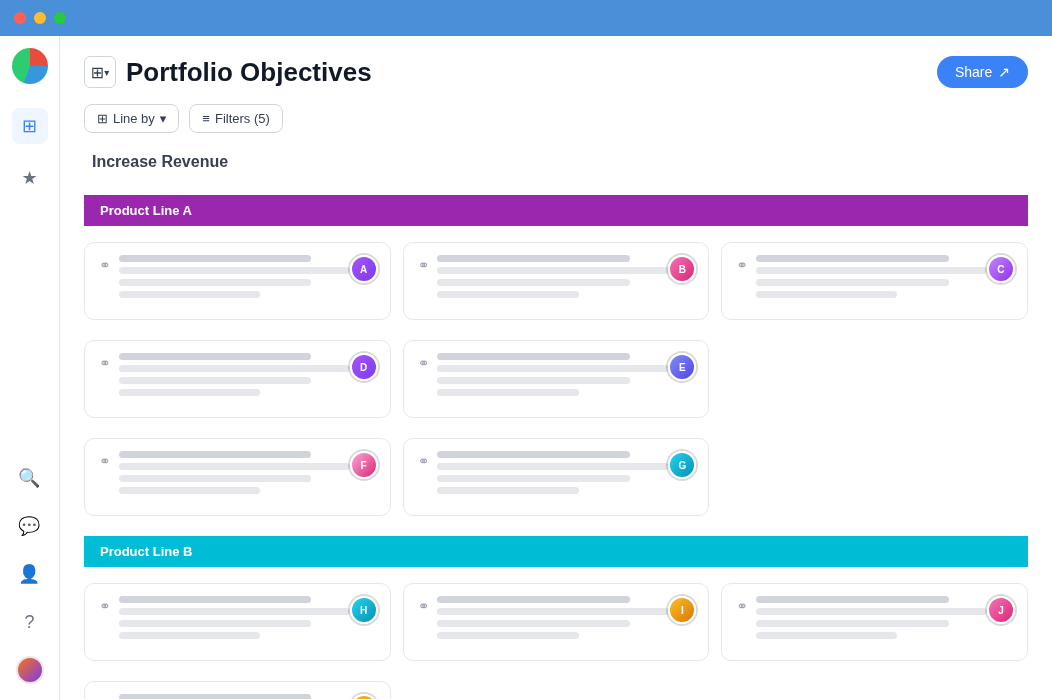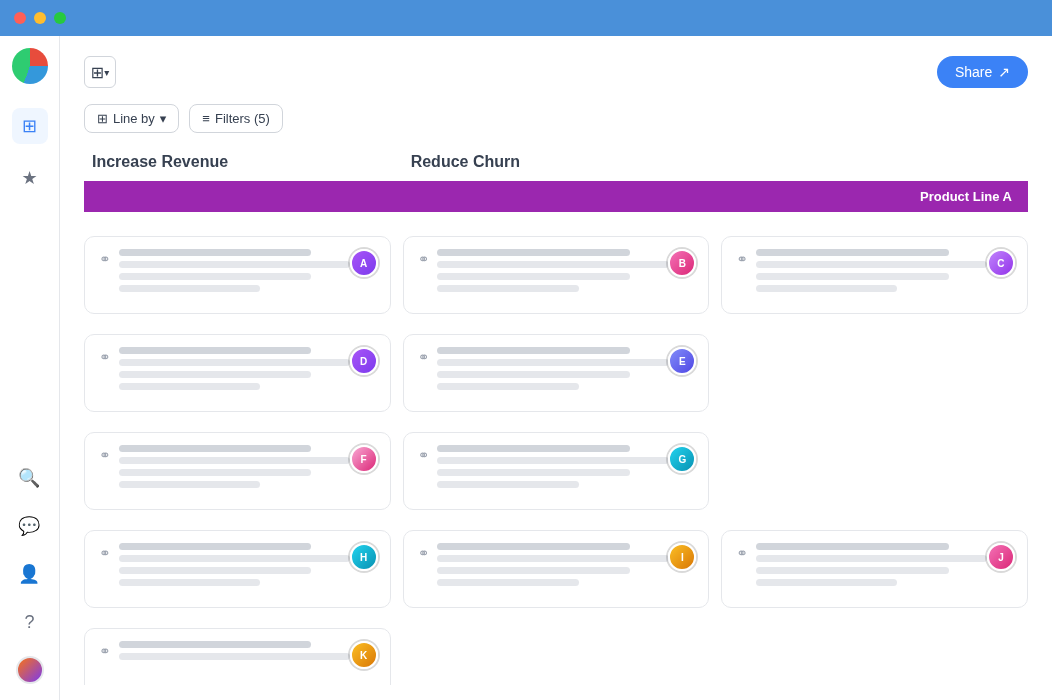--- a/index.html
+++ b/index.html
@@ -120,21 +120,21 @@
       font-size: 13px;
       color: #374151;
       cursor: pointer;
       background: #fff;
     }
 
     .columns-header {
       display: grid;
       grid-template-columns: 1fr 1fr 1fr;
       gap: 16px;
-      margin-bottom: 10px;
+      margin-bottom: 24px;
       padding-left: 4px;
     }
 
     .col-header {
       font-size: 16px;
       font-weight: 600;
       color: #374151;
       padding-left: 4px;
     }
 
@@ -145,22 +145,21 @@
 
     .group-row {
       margin-bottom: 0;
     }
 
     .group-label {
       padding: 8px 16px;
       font-size: 13px;
       font-weight: 600;
       color: #fff;
-      margin-bottom: 24px;
-      text-align: right;
+      margin-bottom: 16px;
     }
 
     .group-label.purple { background: #9b27af; }
     .group-label.teal { background: #00bcd4; }
 
     .cards-grid {
       display: grid;
       grid-template-columns: 1fr 1fr 1fr;
       gap: 12px;
       margin-bottom: 16px;
@@ -255,20 +254,21 @@
   </div>
 
   <div class="main-content">
 
     <div class="page-header">
       <div class="page-title-group">
         <div class="grid-icon">
           <span>⊞</span>
           <span style="font-size:10px;">▾</span>
         </div>
+        <h1 class="page-title">Portfolio Objectives</h1>
       </div>
       <button class="share-btn">
         <span>Share</span>
         <span>↗</span>
       </button>
     </div>
 
     <div class="toolbar">
       <button class="toolbar-btn">
         <span>⊞</span>
@@ -276,21 +276,20 @@
         <span>▾</span>
       </button>
       <button class="toolbar-btn">
         <span>≡</span>
         <span>Filters (5)</span>
       </button>
     </div>
 
     <div class="columns-header">
       <div class="col-header">Increase Revenue</div>
-      <div class="col-header">Reduce Churn</div>
     </div>
 
     <div class="board-content">
 
       <div class="group-row">
         <div class="group-label purple">Product Line A</div>
 
         <div class="cards-grid">
           <div class="card">
             <span class="card-icon">⚭</span>
@@ -367,20 +366,21 @@
               <div class="line medium"></div>
               <div class="line short"></div>
             </div>
             <div class="av-face" style="background:linear-gradient(135deg,#22d3ee,#0891b2);position:absolute;right:12px;top:12px;">G</div>
           </div>
           <div style="min-height:78px;"></div>
         </div>
       </div>
 
       <div class="group-row">
+        <div class="group-label teal">Product Line B</div>
 
         <div class="cards-grid">
           <div class="card">
             <span class="card-icon">⚭</span>
             <div class="card-lines">
               <div class="line dark medium"></div>
               <div class="line long"></div>
               <div class="line medium"></div>
               <div class="line short"></div>
             </div>

